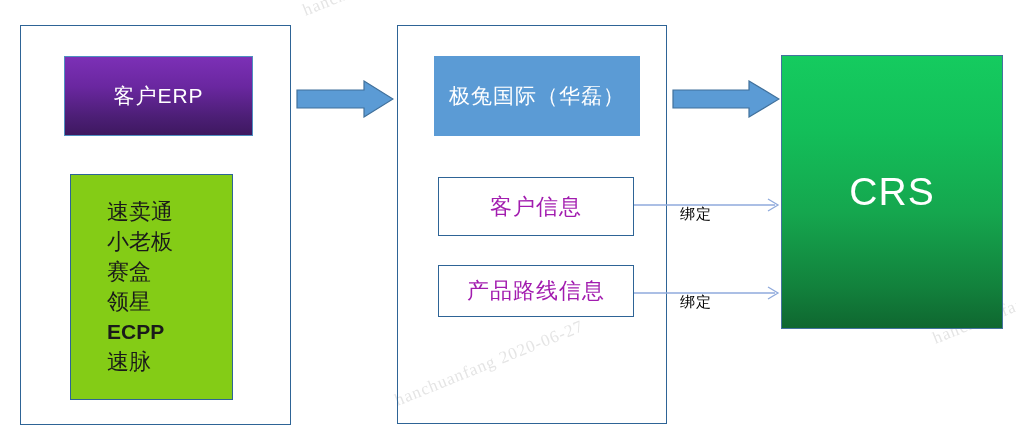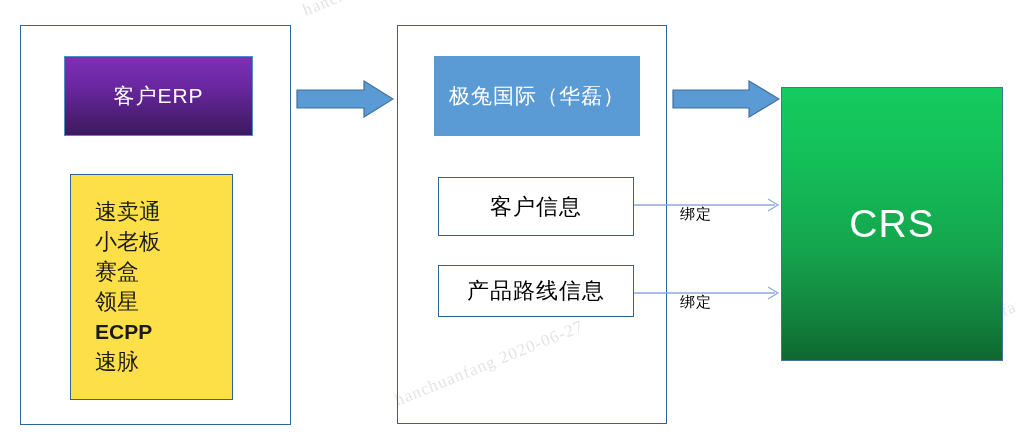--- a/index.html
+++ b/index.html
@@ -45,36 +45,36 @@
 
   
   .plain-box {
     position: absolute;
     border: 1.4px solid #2E6496;
     background: #ffffff;
     box-sizing: border-box;
     display: flex;
     align-items: center;
     justify-content: center;
-    color: #000000;
+    color: #a21caf;
     font-size: 22px;
     letter-spacing: 1px;
   }
 
   
   #erp-list-box {
     position: absolute;
     border: 1.4px solid #2E6496;
-    background: #fde047;
+    background: #84cc16;
     box-sizing: border-box;
     display: flex;
     flex-direction: column;
     align-items: flex-start;
     justify-content: flex-start;
-    padding: 22px 0 0 24px;
+    padding: 22px 0 0 36px;
   }
   #erp-list-box .list-item {
     font-family: "Liberation Serif", "DejaVu Serif", serif;
     font-size: 22px;
     line-height: 30px;
     color: #1a1a1a;
     white-space: nowrap;
   }
   #erp-list-box .list-item.latin {
     font-family: "Liberation Sans", "DejaVu Sans", sans-serif;
@@ -184,17 +184,17 @@
   <div class="connector-label" style="left:680px; top:180px;">绑定</div>
 
   <div class="connector" style="left:634px; top:280px; width:148px; height:26px;">
     <svg width="148" height="26" viewBox="0 0 148 26" xmlns="http://www.w3.org/2000/svg">
       <line x1="0" y1="13" x2="141" y2="13" stroke="#8FAADC" stroke-width="1.3"></line>
       <polyline points="134,7 144,13 134,19" fill="none" stroke="#8FAADC" stroke-width="1.3"></polyline>
     </svg>
   </div>
   <div class="connector-label" style="left:680px; top:268px;">绑定</div>
 
-  <div class="block" id="crs-block" style="left:781px; top:55px; width:222px; height:274px;margin-top:32px;">
+  <div class="block" id="crs-block" style="left:781px; top:55px; width:222px; height:274px;">
     <span>CRS</span>
   </div>
 
 </div>
 
 </body></html>

